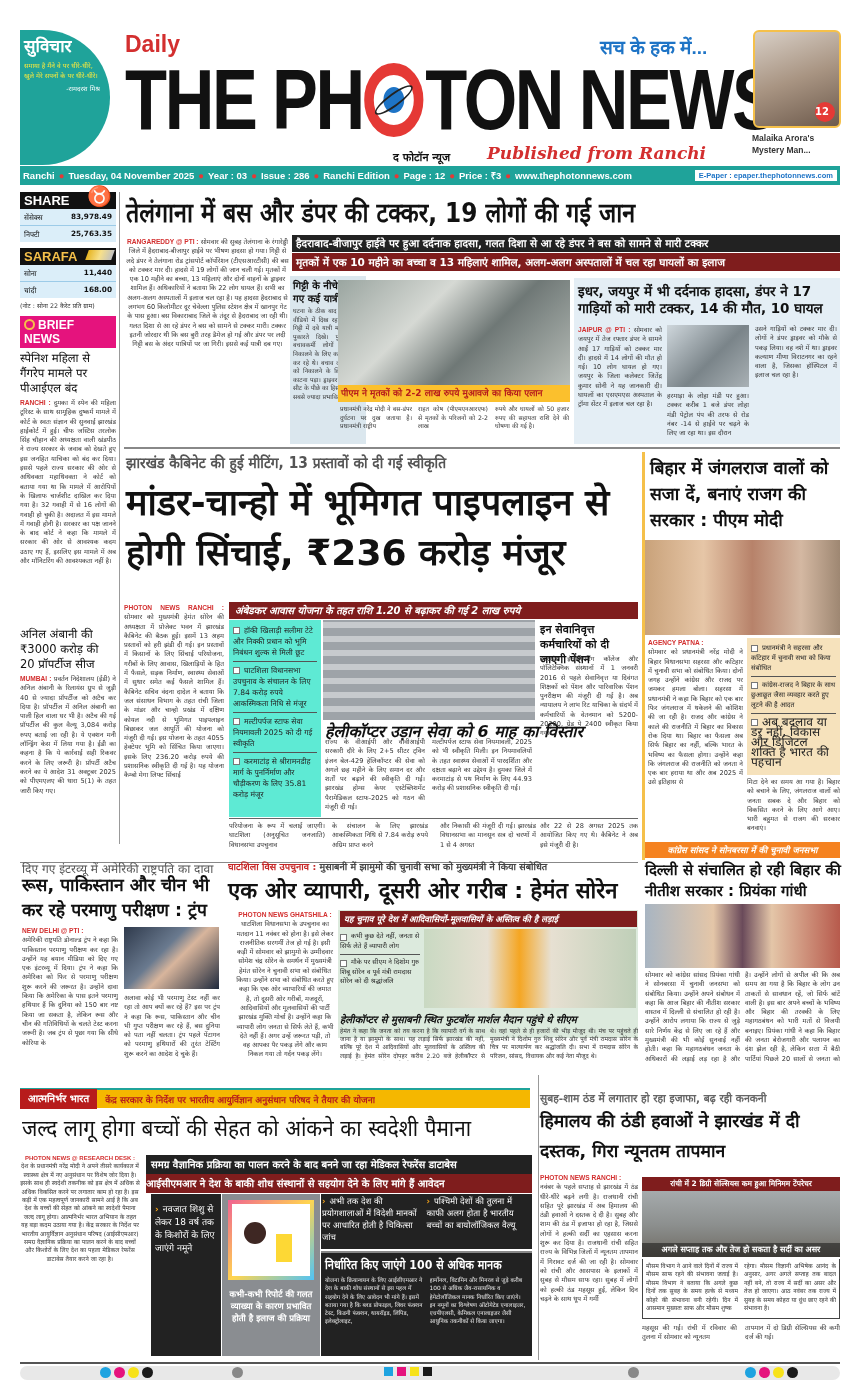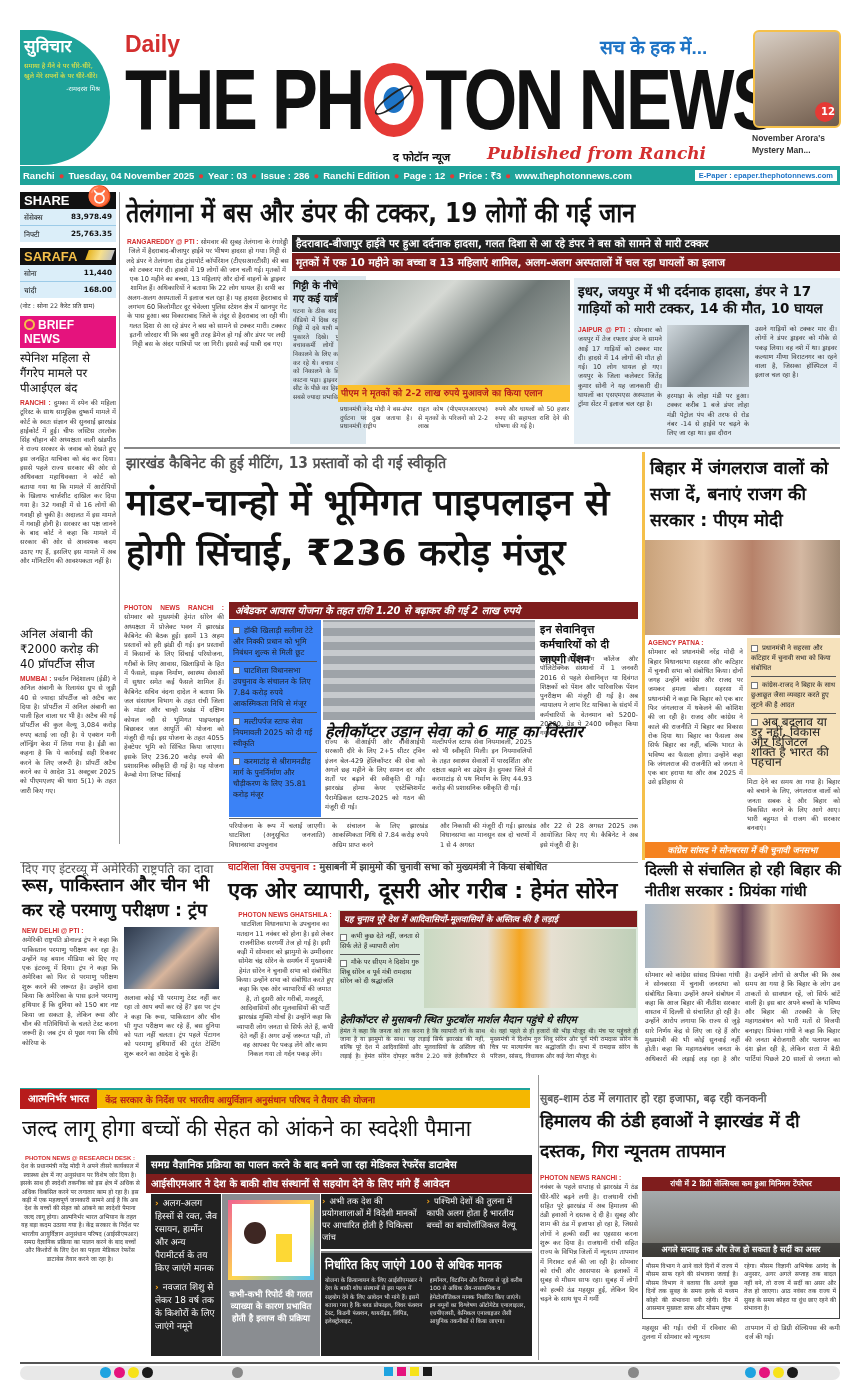--- a/index.html
+++ b/index.html
@@ -32,23 +32,23 @@
   <span style="display:inline-block;width:74px;height:74px;border-radius:50%;border:12px solid #e53935;background:#fff;position:relative;margin:0 2px">
     <span style="position:absolute;left:12px;top:12px;width:26px;height:26px;border-radius:50%;background:#1e74c6"></span>
     <span style="position:absolute;left:-2px;top:18px;width:54px;height:14px;border:2px solid #222;border-radius:50%;transform:rotate(-30deg)"></span>
   </span>
   <span>TON NEWS</span>
 </div>
 <div class="abs" style="left:393px;top:149px;font-size:11px;font-weight:bold">द फोटॉन न्यूज</div>
 <div class="abs" style="left:487px;top:143px;font-family:'DejaVu Serif',serif;font-style:italic;font-weight:bold;font-size:17px;color:#d32f2f">Published from Ranchi</div>
 
 <div class="abs photo" style="left:753px;top:30px;width:88px;height:98px;border:2px solid #f5c04a;border-radius:6px;background:linear-gradient(160deg,#d8cfc6,#a89482 50%,#6d5a4c)">
-  <span style="position:absolute;right:4px;bottom:4px;width:20px;height:20px;border-radius:50%;background:#e53935;color:#fff;font-size:10px;font-weight:bold;text-align:right;line-height:20px">12</span>
-</div>
-<div class="abs sans" style="left:752px;top:132px;width:90px;font-size:8.5px;line-height:12px;font-weight:bold;color:#333">November Arora's Mystery Man...</div>
+  <span style="position:absolute;right:4px;bottom:4px;width:20px;height:20px;border-radius:50%;background:#e53935;color:#fff;font-size:10px;font-weight:bold;text-align:left;line-height:20px">12</span>
+</div>
+<div class="abs sans" style="left:752px;top:132px;width:90px;font-size:8.5px;line-height:12px;font-weight:bold;color:#333">Malaika Arora's Mystery Man...</div>
 
 <div class="abs sans" style="left:20px;top:166px;width:820px;height:19px;background:#1fa39a;color:#fff;font-size:9.5px;font-weight:bold;display:flex;align-items:center;padding-left:3px">
   <span>Ranchi</span>
     <span style="color:#e53935;margin:0 4px">●</span>
   <span>Tuesday, 04 November 2025</span>
     <span style="color:#e53935;margin:0 4px">●</span>
   <span>Year : 03</span>
     <span style="color:#e53935;margin:0 4px">●</span>
   <span>Issue : 286</span>
     <span style="color:#e53935;margin:0 4px">●</span>
@@ -86,21 +86,21 @@
   <div style="display:flex;justify-content:space-between;background:#dbeef9;font-size:7.3px;padding:3px 4px">
       <span>चांदी</span>
       <span style="font-weight:bold">168.00</span>
     </div>
   <div style="font-size:6.3px;color:#333;margin-top:3px">(नोट : सोना 22 कैरेट प्रति ग्राम)</div>
   <div style="background:#e5137d;color:#fff;font-family:'Liberation Sans',sans-serif;font-weight:bold;font-size:12px;padding:2px 4px;margin-top:6px">
     <span style="display:inline-block;width:11px;height:11px;border-radius:50%;border:2px solid #f5c04a;vertical-align:-1px;margin-right:3px"></span><span>BRIEF NEWS</span>
   </div>
   <div style="font-size:11.5px;line-height:15px;margin-top:3px">स्पेनिश महिला से गैंगरेप मामले पर पीआईएल बंद</div>
   <div class="body-text" style="margin-top:2px;height:225px;overflow:hidden"><span class="dateline">RANCHI :</span> <span>दुमका में स्पेन की महिला टूरिस्ट के साथ सामूहिक दुष्कर्म मामले में कोर्ट के स्वतः संज्ञान की सुनवाई झारखंड हाईकोर्ट में हुई। चीफ जस्टिस तरलोक सिंह चौहान की अध्यक्षता वाली खंडपीठ ने राज्य सरकार के जवाब को देखते हुए इस जनहित याचिका को बंद कर दिया। इससे पहले राज्य सरकार की ओर से अधिवक्ता महाधिवक्ता ने कोर्ट को बताया गया था कि मामले में आरोपियों के खिलाफ चार्जशीट दाखिल कर दिया गया है। 32 गवाही में से 16 लोगों की गवाही हो चुकी है। अदालत में इस मामले में गवाही होनी है। सरकार का पक्ष जानने के बाद कोर्ट ने कहा कि मामले में सरकार की ओर से आवश्यक कदम उठाए गए हैं, इसलिए इस मामले में अब और मॉनिटरिंग की आवश्यकता नहीं है।</span></div>
-  <div style="font-size:11.5px;line-height:15px;margin-top:4px">अनिल अंबानी की ₹2000 करोड़ की 40 प्रॉपर्टीज सीज</div>
+  <div style="font-size:11.5px;line-height:15px;margin-top:4px">अनिल अंबानी की ₹3000 करोड़ की 20 प्रॉपर्टीज सीज</div>
   <div class="body-text" style="margin-top:2px;height:210px;overflow:hidden"><span class="dateline">MUMBAI :</span> <span>प्रवर्तन निदेशालय (ईडी) ने अनिल अंबानी के रिलायंस ग्रुप से जुड़ी 40 से ज्यादा प्रॉपर्टीज को अटैच कर दिया है। प्रॉपर्टीज में अनिल अंबानी का पाली हिल वाला घर भी है। अटैच की गई प्रॉपर्टीज की कुल वैल्यू 3,084 करोड़ रुपए बताई जा रही है। ये एक्शन मनी लॉन्ड्रिंग केस में लिया गया है। ईडी का कहना है कि ये कार्रवाई सही रिकवर करने के लिए जरूरी है। प्रॉपर्टी अटैच करने का ये आदेश 31 अक्टूबर 2025 को पीएमएलए की धारा 5(1) के तहत जारी किए गए।</span></div>
 </div>
 <div class="abs" style="left:119px;top:192px;width:1px;height:652px;background:#999"></div>
 
 <div class="abs" style="left:126px;top:193px;width:720px;font-size:27px;font-weight:bold;white-space:nowrap;transform:scaleX(0.86);transform-origin:left">तेलंगाना में बस और डंपर की टक्कर, 19 लोगों की गई जान</div>
 <div class="abs body-text" style="left:126px;top:237px;width:163px;height:205px;overflow:hidden;text-align:center"><span class="dateline">RANGAREDDY @ PTI :</span> <span>सोमवार की सुबह तेलंगाना के रंगारेड्डी जिले में हैदराबाद-बीजापुर हाईवे पर भीषण हादसा हो गया। गिट्टी से लदे डंपर ने तेलंगाना रोड ट्रांसपोर्ट कॉर्पोरेशन (टीएसआरटीसी) की बस को टक्कर मार दी। हादसे में 19 लोगों की जान चली गई। मृतकों में एक 10 महीने का बच्चा, 13 महिलाएं और दोनों वाहनों के ड्राइवर शामिल हैं। अधिकारियों ने बताया कि 22 लोग घायल हैं। सभी का अलग-अलग अस्पतालों में इलाज चल रहा है। यह हादसा हैदराबाद से लगभग 60 किलोमीटर दूर चेवेल्ला पुलिस स्टेशन क्षेत्र में खानपुर गेट के पास हुआ। बस विकाराबाद जिले के तंदूर से हैदराबाद जा रही थी। गलत दिशा से आ रहे डंपर ने बस को सामने से टक्कर मारी। टक्कर इतनी जोरदार थी कि बस बुरी तरह डैमेज हो गई और डंपर पर लदी गिट्टी बस के अंदर यात्रियों पर जा गिरी। इससे कई यात्री दब गए।</span></div>
 <div class="abs bar-dark" style="left:292px;top:235px;width:548px;height:17px;font-size:10.5px;font-weight:bold;line-height:17px;padding-left:4px;white-space:nowrap;overflow:hidden">हैदराबाद-बीजापुर हाईवे पर हुआ दर्दनाक हादसा, गलत दिशा से आ रहे डंपर ने बस को सामने से मारी टक्कर</div>
 <div class="abs bar-red" style="left:292px;top:253px;width:548px;height:18px;font-size:10.5px;font-weight:bold;line-height:18px;padding-left:4px;white-space:nowrap;overflow:hidden">मृतकों में एक 10 महीने का बच्चा व 13 महिलाएं शामिल, अलग-अलग अस्पतालों में चल रहा घायलों का इलाज</div>
 
 <div class="abs" style="left:258px;top:276px;width:76px;height:168px;background:#dbe7ee;padding:3px;margin-left:32px"></div>
@@ -120,21 +120,21 @@
 <div class="abs body-text" style="left:667px;top:392px;width:82px;height:48px;overflow:hidden">हरमाड़ा के लोहा मंडी पर हुआ। टक्कर करीब 1 बजे डंपर लोहा मंडी पेट्रोल पंप की तरफ से रोड नंबर -14 से हाईवे पर चढ़ने के लिए जा रहा था। इस दौरान</div>
 <div class="abs body-text" style="left:755px;top:325px;width:82px;height:115px;overflow:hidden">उसने गाड़ियों को टक्कर मार दी। लोगों ने डंपर ड्राइवर को मौके से पकड़ लिया। वह नशे में था। ड्राइवर कल्याण मीणा विराटनगर का रहने वाला है, जिसका हॉस्पिटल में इलाज चल रहा है।</div>
 
 <div class="abs hr" style="left:124px;top:447px;width:716px"></div>
 
 <div class="abs" style="left:126px;top:452px;width:510px;font-size:15px;font-weight:bold;color:#555;white-space:nowrap;transform:scaleX(0.92);transform-origin:left">झारखंड कैबिनेट की हुई मीटिंग, 13 प्रस्तावों को दी गई स्वीकृति</div>
 <div class="abs" style="left:126px;top:478px;width:515px;font-size:36px;line-height:50px;font-weight:bold">मांडर-चान्हो में भूमिगत पाइपलाइन से होगी सिंचाई, ₹236 करोड़ मंजूर</div>
 <div class="abs body-text" style="left:124px;top:603px;width:100px;height:265px;overflow:hidden"><span class="dateline">PHOTON NEWS RANCHI :</span> <span>सोमवार को मुख्यमंत्री हेमंत सोरेन की अध्यक्षता में प्रोजेक्ट भवन में झारखंड कैबिनेट की बैठक हुई। इसमें 13 अहम प्रस्तावों को हरी झंडी दी गई। इन प्रस्तावों में किसानों के लिए सिंचाई परियोजना, गरीबों के लिए आवास, खिलाड़ियों के हित में फैसले, सड़क निर्माण, स्वास्थ्य सेवाओं में सुधार समेत कई फैसले शामिल हैं। कैबिनेट सचिव वंदना दादेल ने बताया कि जल संसाधन विभाग के तहत रांची जिला के मांडर और चान्हो प्रखंड में दक्षिण कोयल नदी से भूमिगत पाइपलाइन बिछाकर जल आपूर्ति की योजना को मंजूरी दी गई। इस योजना के तहत 4055 हेक्टेयर भूमि को सिंचित किया जाएगा। इसके लिए 236.20 करोड़ रुपये की प्रशासनिक स्वीकृति दी गई है। यह योजना कैम्बो मेगा लिफ्ट सिंचाई</span></div>
 <div class="abs bar-red" style="left:229px;top:602px;width:409px;height:17px;font-size:10px;font-weight:bold;font-style:italic;line-height:17px;padding-left:6px;white-space:nowrap;overflow:hidden">अंबेडकर आवास योजना के तहत राशि 1.20 से बढ़ाकर की गई 2 लाख रुपये</div>
 
-<div class="abs" style="left:229px;top:620px;width:92px;height:197px;background:#3b82f6;padding:2px 4px">
+<div class="abs" style="left:229px;top:620px;width:92px;height:197px;background:#5eead4;padding:2px 4px">
   <div class="bl"><span class="bullet-box"></span><span>हॉकी खिलाड़ी सलीमा टेटे और निक्की प्रधान को भूमि निबंधन शुल्क से मिली छूट</span></div>
   <div class="bl"><span class="bullet-box"></span><span>घाटशिला विधानसभा उपचुनाव के संचालन के लिए 7.84 करोड़ रुपये आकस्मिकता निधि से मंजूर</span></div>
   <div class="bl"><span class="bullet-box"></span><span>मल्टीपर्पज स्टाफ सेवा नियमावली 2025 को दी गई स्वीकृति</span></div>
   <div class="bl" style="border-bottom:none"><span class="bullet-box"></span><span>करमाटांड़ से श्रीरामनडीह मार्ग के पुनर्निर्माण और चौड़ीकरण के लिए 35.81 करोड़ मंजूर</span></div>
 </div>
 <div class="abs photo" style="left:323px;top:620px;width:212px;height:100px;background:repeating-linear-gradient(0deg,#9ea3a8 0 8px,#c7cacd 8px 14px)"></div>
 <div class="abs" style="left:325px;top:720px;width:220px;font-size:16px;font-weight:bold;font-style:italic;white-space:nowrap">हेलीकॉप्टर उड़ान सेवा को 6 माह का विस्तार</div>
 <div class="abs body-text" style="left:325px;top:738px;width:100px;height:78px;overflow:hidden">राज्य के वीआईपी और वीवीआईपी सरकारी दौरे के लिए 2+5 सीटर ट्विन इंजन बेल-429 हेलिकॉप्टर की सेवा को अगले छह महीने के लिए समान दर और शर्तों पर बढ़ाने की स्वीकृति दी गई। झारखंड होम्स केयर एस्टेब्लिशमेंट पैरामेडिकल स्टाफ-2025 को गठन की मंजूरी दी गई।</div>
 <div class="abs body-text" style="left:432px;top:738px;width:100px;height:78px;overflow:hidden">मल्टीपर्पज स्टाफ सेवा नियमावली, 2025 को भी स्वीकृति मिली। इन नियमावलियों के तहत स्वास्थ्य सेवाओं में पारदर्शिता और दक्षता बढ़ाने का उद्देश्य है। दुमका जिले में करमाटांड़ से पथ निर्माण के लिए 44.93 करोड़ की प्रशासनिक स्वीकृति दी गई।</div>
 <div class="abs" style="left:540px;top:622px;width:98px;font-size:11px;line-height:15px;font-weight:bold">इन सेवानिवृत्त कर्मचारियों को दी जाएगी पेंशन</div>
@@ -183,23 +183,22 @@
 <div class="abs body-text" style="left:645px;top:971px;width:95px;height:92px;overflow:hidden">सोमवार को कांग्रेस सांसद प्रियंका गांधी ने सोनबरसा में चुनावी जनसभा को संबोधित किया। उन्होंने अपने संबोधन में कहा कि आज बिहार की नीतीश सरकार वास्तव में दिल्ली से संचालित हो रही है। उन्होंने आरोप लगाया कि राज्य से जुड़े सारे निर्णय केंद्र से लिए जा रहे हैं और मुख्यमंत्री की भी कोई सुनवाई नहीं होती। कहा कि महागठबंधन जनता के अधिकारों की लड़ाई लड़ रहा है और बिहार को एक नया दिशा देने के लिए प्रतिबद्ध</div>
 <div class="abs body-text" style="left:745px;top:971px;width:95px;height:92px;overflow:hidden">है। उन्होंने लोगों से अपील की कि अब समय आ गया है कि बिहार के लोग उन ताकतों से सावधान रहें, जो सिर्फ बांटें वाली है। इस बार अपने बच्चों के भविष्य और बिहार की तरक्की के लिए महागठबंधन को भारी मतों से विजयी बनाइए। प्रियंका गांधी ने कहा कि बिहार की जनता बेरोजगारी और पलायन का दंश झेल रही है, लेकिन सत्ता में बैठी पार्टियां पिछले 20 सालों से जनता को भटकाने का प्रयास कर रही है।</div>
 
 <div class="abs" style="left:20px;top:1088px;width:510px;height:20px;background:#f5b700;border-top:2px solid #1fa39a;display:flex;align-items:center">
   <span style="background:#b71c1c;color:#fff;font-size:10px;font-weight:bold;padding:0 8px;height:20px;line-height:20px;white-space:nowrap">आत्मनिर्भर भारत</span>
   <span style="font-size:9px;font-weight:bold;color:#b71c1c;padding-left:8px;white-space:nowrap;overflow:hidden">केंद्र सरकार के निर्देश पर भारतीय आयुर्विज्ञान अनुसंधान परिषद ने तैयार की योजना</span>
 </div>
 <div class="abs" style="left:22px;top:1112px;width:510px;font-size:22.5px;white-space:nowrap;transform:scaleX(0.92);transform-origin:left">जल्द लागू होगा बच्चों की सेहत को आंकने का स्वदेशी पैमाना</div>
 <div class="abs body-text" style="left:20px;top:1154px;width:120px;height:204px;overflow:hidden;font-size:6px;line-height:8.4px;text-align:center"><span class="dateline">PHOTON NEWS @ RESEARCH DESK :</span><br><span>देश के प्रधानमंत्री नरेंद्र मोदी ने अपने तीसरे कार्यकाल में स्वास्थ्य क्षेत्र में नए अनुसंधान पर विशेष जोर दिया है। इसके साथ ही स्वदेशी तकनीक को इस क्षेत्र में अधिक से अधिक विकसित करने पर लगातार काम हो रहा है। इस कड़ी में एक महत्वपूर्ण जानकारी सामने आई है कि अब देश के बच्चों की सेहत को आंकने का स्वदेशी पैमाना जल्द लागू होगा। आत्मनिर्भर भारत अभियान के तहत यह बड़ा कदम उठाया गया है। केंद्र सरकार के निर्देश पर भारतीय आयुर्विज्ञान अनुसंधान परिषद (आईसीएमआर) समग्र वैज्ञानिक प्रक्रिया का पालन करने के बाद बच्चों और किशोरों के लिए देश का पहला मेडिकल रेफरेंस डाटाबेस तैयार करने जा रहा है।</span></div>
 <div class="abs bar-dark" style="left:146px;top:1155px;width:386px;height:19px;font-size:10px;font-weight:bold;line-height:19px;padding-left:5px;white-space:nowrap;overflow:hidden">समग्र वैज्ञानिक प्रक्रिया का पालन करने के बाद बनने जा रहा मेडिकल रेफरेंस डाटाबेस</div>
-<div class="abs bar-red" style="left:146px;top:1174px;width:386px;height:19px;font-size:10px;font-weight:bold;line-height:19px;padding-left:5px;white-space:nowrap;overflow:hidden">आईसीएमआर ने देश के बाकी शोध संस्थानों से सहयोग देने के लिए मांगे हैं आवेदन</div>
+<div class="abs bar-red" style="left:146px;top:1174px;width:386px;height:19px;font-size:10px;font-weight:bold;line-height:19px;white-space:nowrap;overflow:hidden">आईसीएमआर ने देश के बाकी शोध संस्थानों से सहयोग देने के लिए मांगे हैं आवेदन</div>
 <div class="abs bar-dark" style="left:151px;top:1194px;width:70px;height:162px;padding:3px 4px;font-size:9px;line-height:13px">
-  <div><span class="chev">›</span><span>अलग-अलग हिस्सों से रक्त, जैव रसायन, हार्मोन और अन्य पैरामीटर्स के तय किए जाएंगे मानक</span></div>
   <div style="margin-top:6px"><span class="chev">›</span><span>नवजात शिशु से लेकर 18 वर्ष तक के किशोरों के लिए जाएंगे नमूने</span></div>
 </div>
 <div class="abs" style="left:222px;top:1194px;width:98px;height:162px;background:#8a8d91;padding:6px">
   <div style="width:86px;height:80px;background:linear-gradient(135deg,#f06292,#ffd54f 50%,#4fc3f7);padding:4px">
     <div style="width:100%;height:100%;background:#fff;position:relative">
       <span style="position:absolute;left:12px;top:18px;width:22px;height:22px;border-radius:50%;background:#3e2723"></span>
       <span style="position:absolute;left:44px;top:30px;width:16px;height:28px;background:#fdd835"></span>
     </div>
   </div>
   <div style="color:#fff;font-size:8.5px;line-height:12px;text-align:center;margin-top:8px;font-weight:bold">कभी-कभी रिपोर्ट की गलत व्याख्या के कारण प्रभावित होती है इलाज की प्रक्रिया</div>

